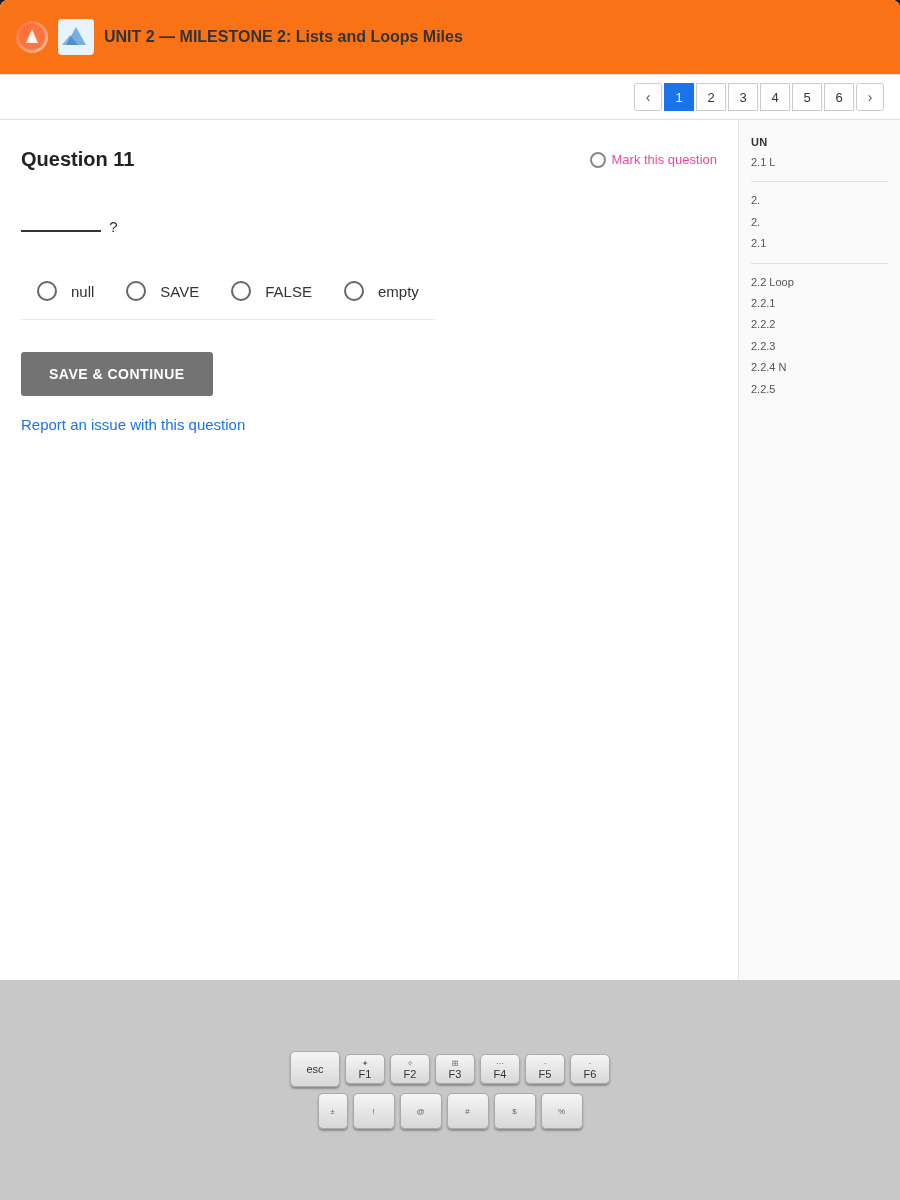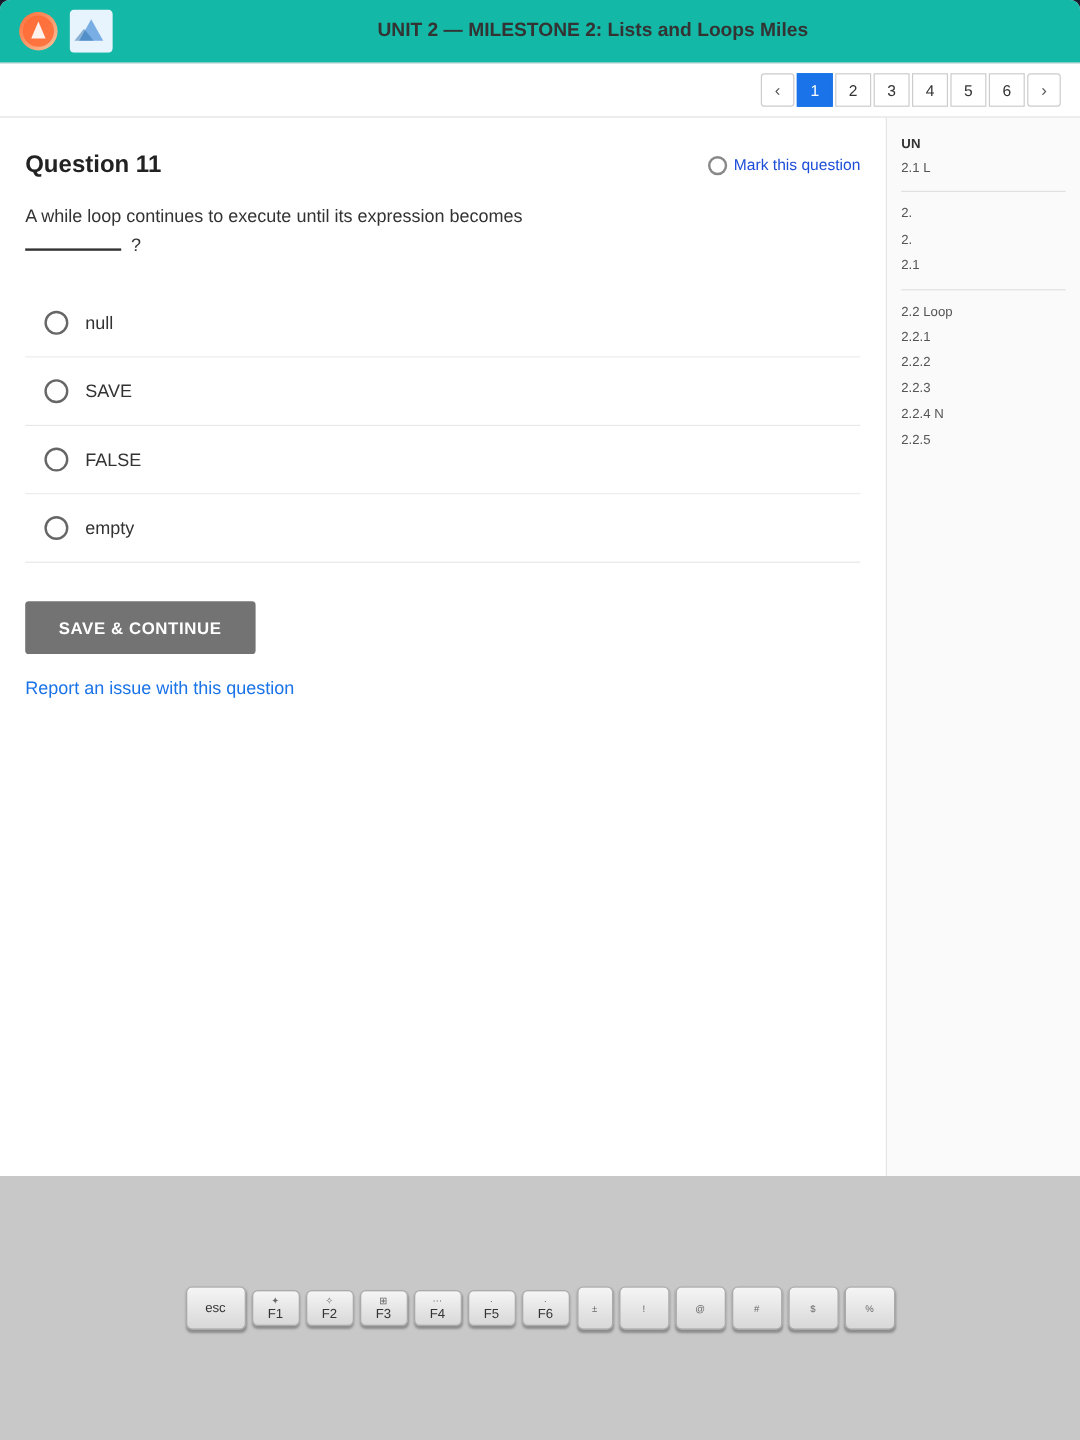--- a/index.html
+++ b/index.html
@@ -22,28 +22,27 @@
       bottom: 220px;
       background: #f0f0f0;
       border-radius: 8px 8px 0 0;
       overflow: hidden;
       display: flex;
       flex-direction: column;
     }
 
     
     .top-bar {
-      background: #14b8a6;
-      padding: 8px 16px;
+      background: #f97316;
+      padding: 19px 16px;
       display: flex;
       align-items: center;
       gap: 10px;
       border-bottom: 1px solid #ddd;
       min-height: 48px;
-      text-align: center;
     }
 
     .app-icon {
       width: 32px;
       height: 32px;
       background: linear-gradient(135deg, #ff6b35, #f7c59f);
       border-radius: 50%;
       display: flex;
       align-items: center;
       justify-content: center;
@@ -135,21 +134,21 @@
     .question-title {
       font-size: 20px;
       font-weight: 600;
       color: #222;
     }
 
     .mark-question {
       display: flex;
       align-items: center;
       gap: 6px;
-      color: #1d4ed8;
+      color: #ec4899;
       font-size: 13px;
       cursor: pointer;
     }
 
     .mark-question .circle-icon {
       width: 16px;
       height: 16px;
       border: 2px solid #888;
       border-radius: 50%;
       display: inline-block;
@@ -165,22 +164,22 @@
     .question-blank {
       display: inline-block;
       width: 80px;
       border-bottom: 2px solid #333;
       margin-right: 4px;
     }
 
     .options-list {
       margin-top: 24px;
       display: flex;
-      flex-direction: column;
       gap: 0;
+      align-items: flex-end;
     }
 
     .option-item {
       display: flex;
       align-items: center;
       gap: 14px;
       padding: 18px 16px;
       border-bottom: 1px solid #e8e8e8;
       cursor: pointer;
       background: #fff;
@@ -261,21 +260,21 @@
 
     
     .keyboard-area {
       position: absolute;
       bottom: 0;
       left: 0;
       right: 0;
       height: 220px;
       background: #c8c8c8;
       display: flex;
-      flex-direction: row;
+      flex-direction: column;
       align-items: center;
       justify-content: center;
       gap: 6px;
       padding: 16px 20px;
     }
 
     .kb-row {
       display: flex;
       gap: 5px;
       align-items: center;
@@ -367,21 +366,20 @@
 
       <div class="question-header">
         <h2 class="question-title">Question 11</h2>
         <div class="mark-question">
           <span class="circle-icon"></span>
           <span>Mark this question</span>
         </div>
       </div>
 
       <p class="question-text">
-        <span>A while loop continues to execute until its expression becomes</span>
         <br>
         <span class="question-blank"></span>
         <span>?</span>
       </p>
 
       <div class="options-list">
 
         <div class="option-item">
           <div class="option-radio"></div>
           <span class="option-label">null</span>

